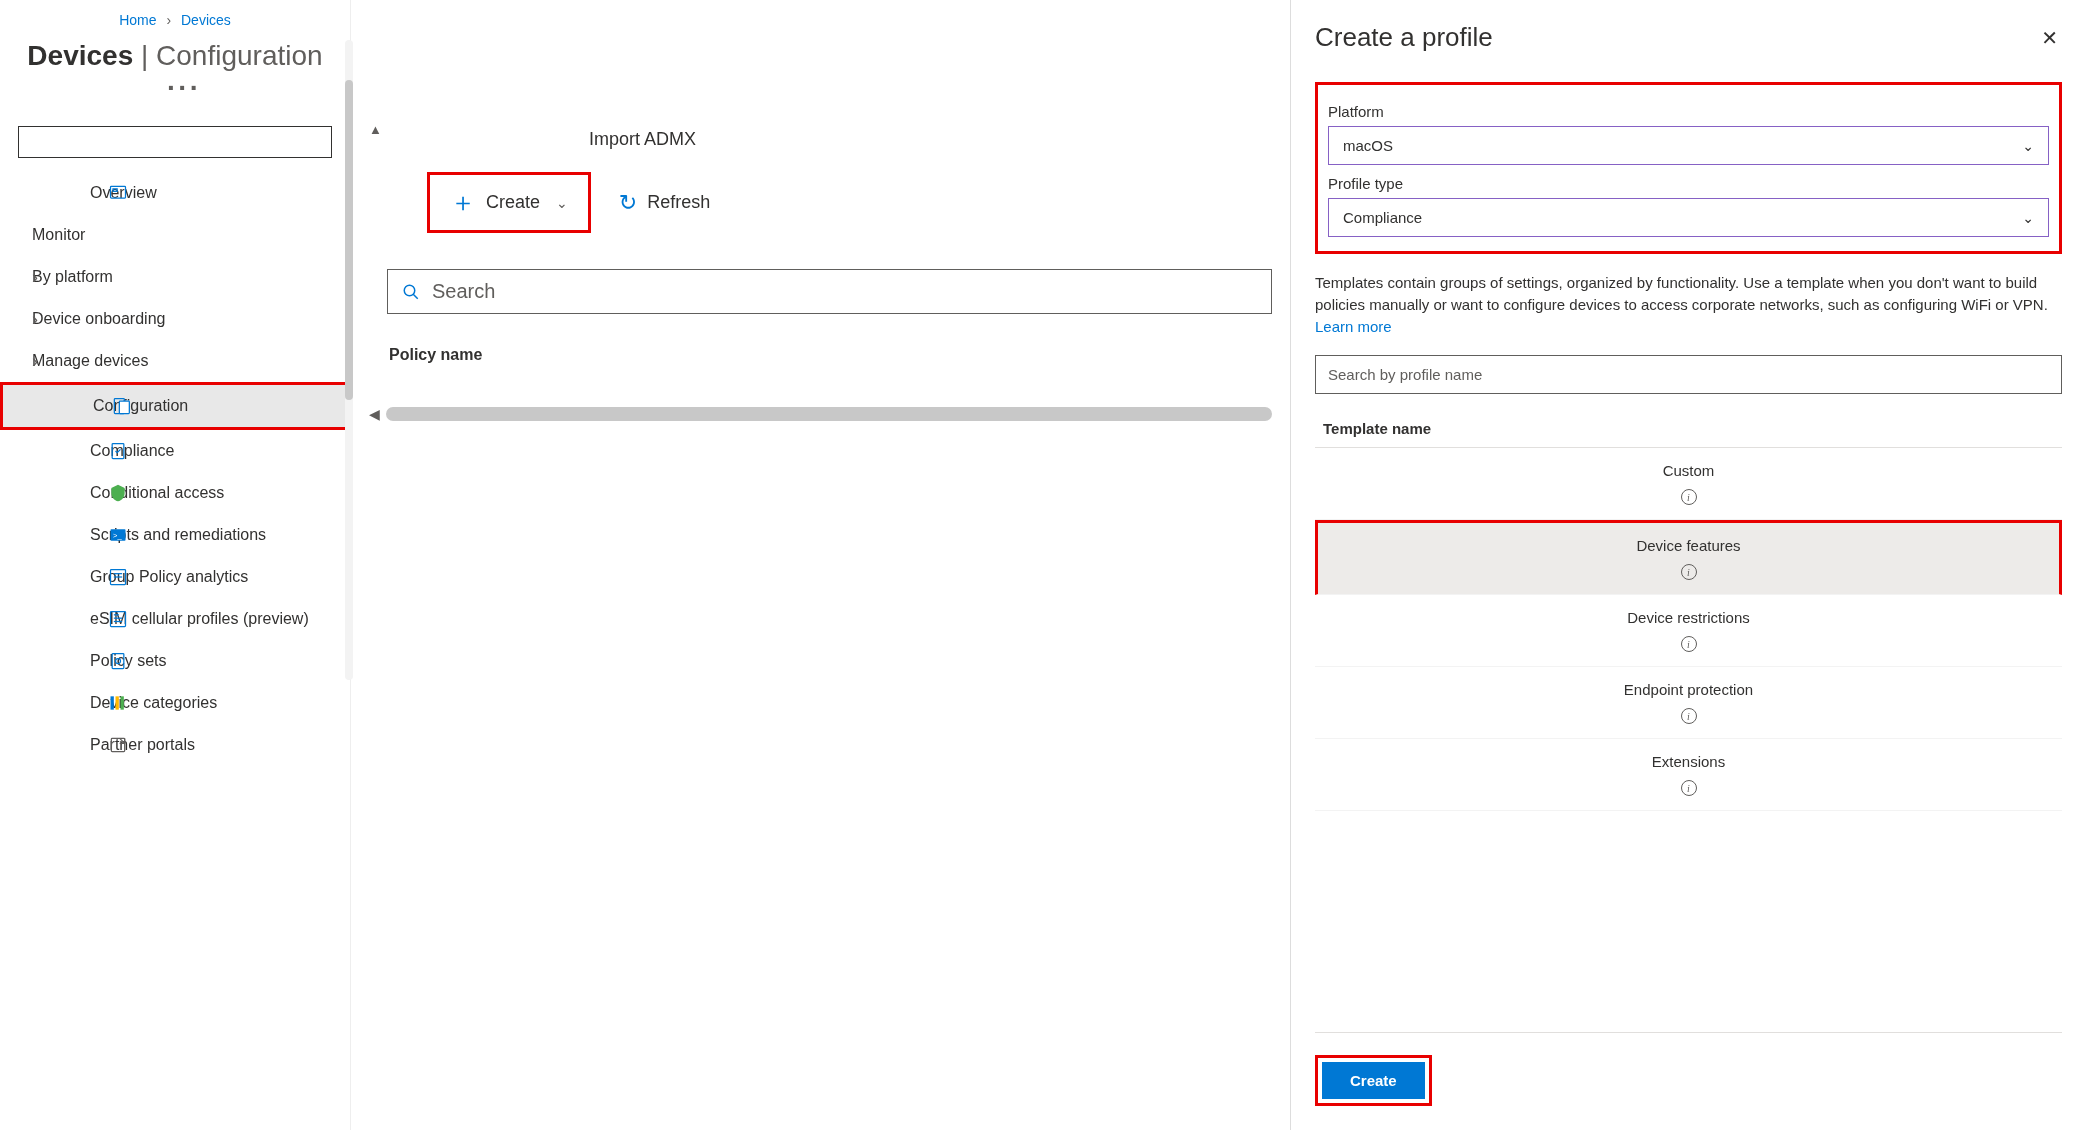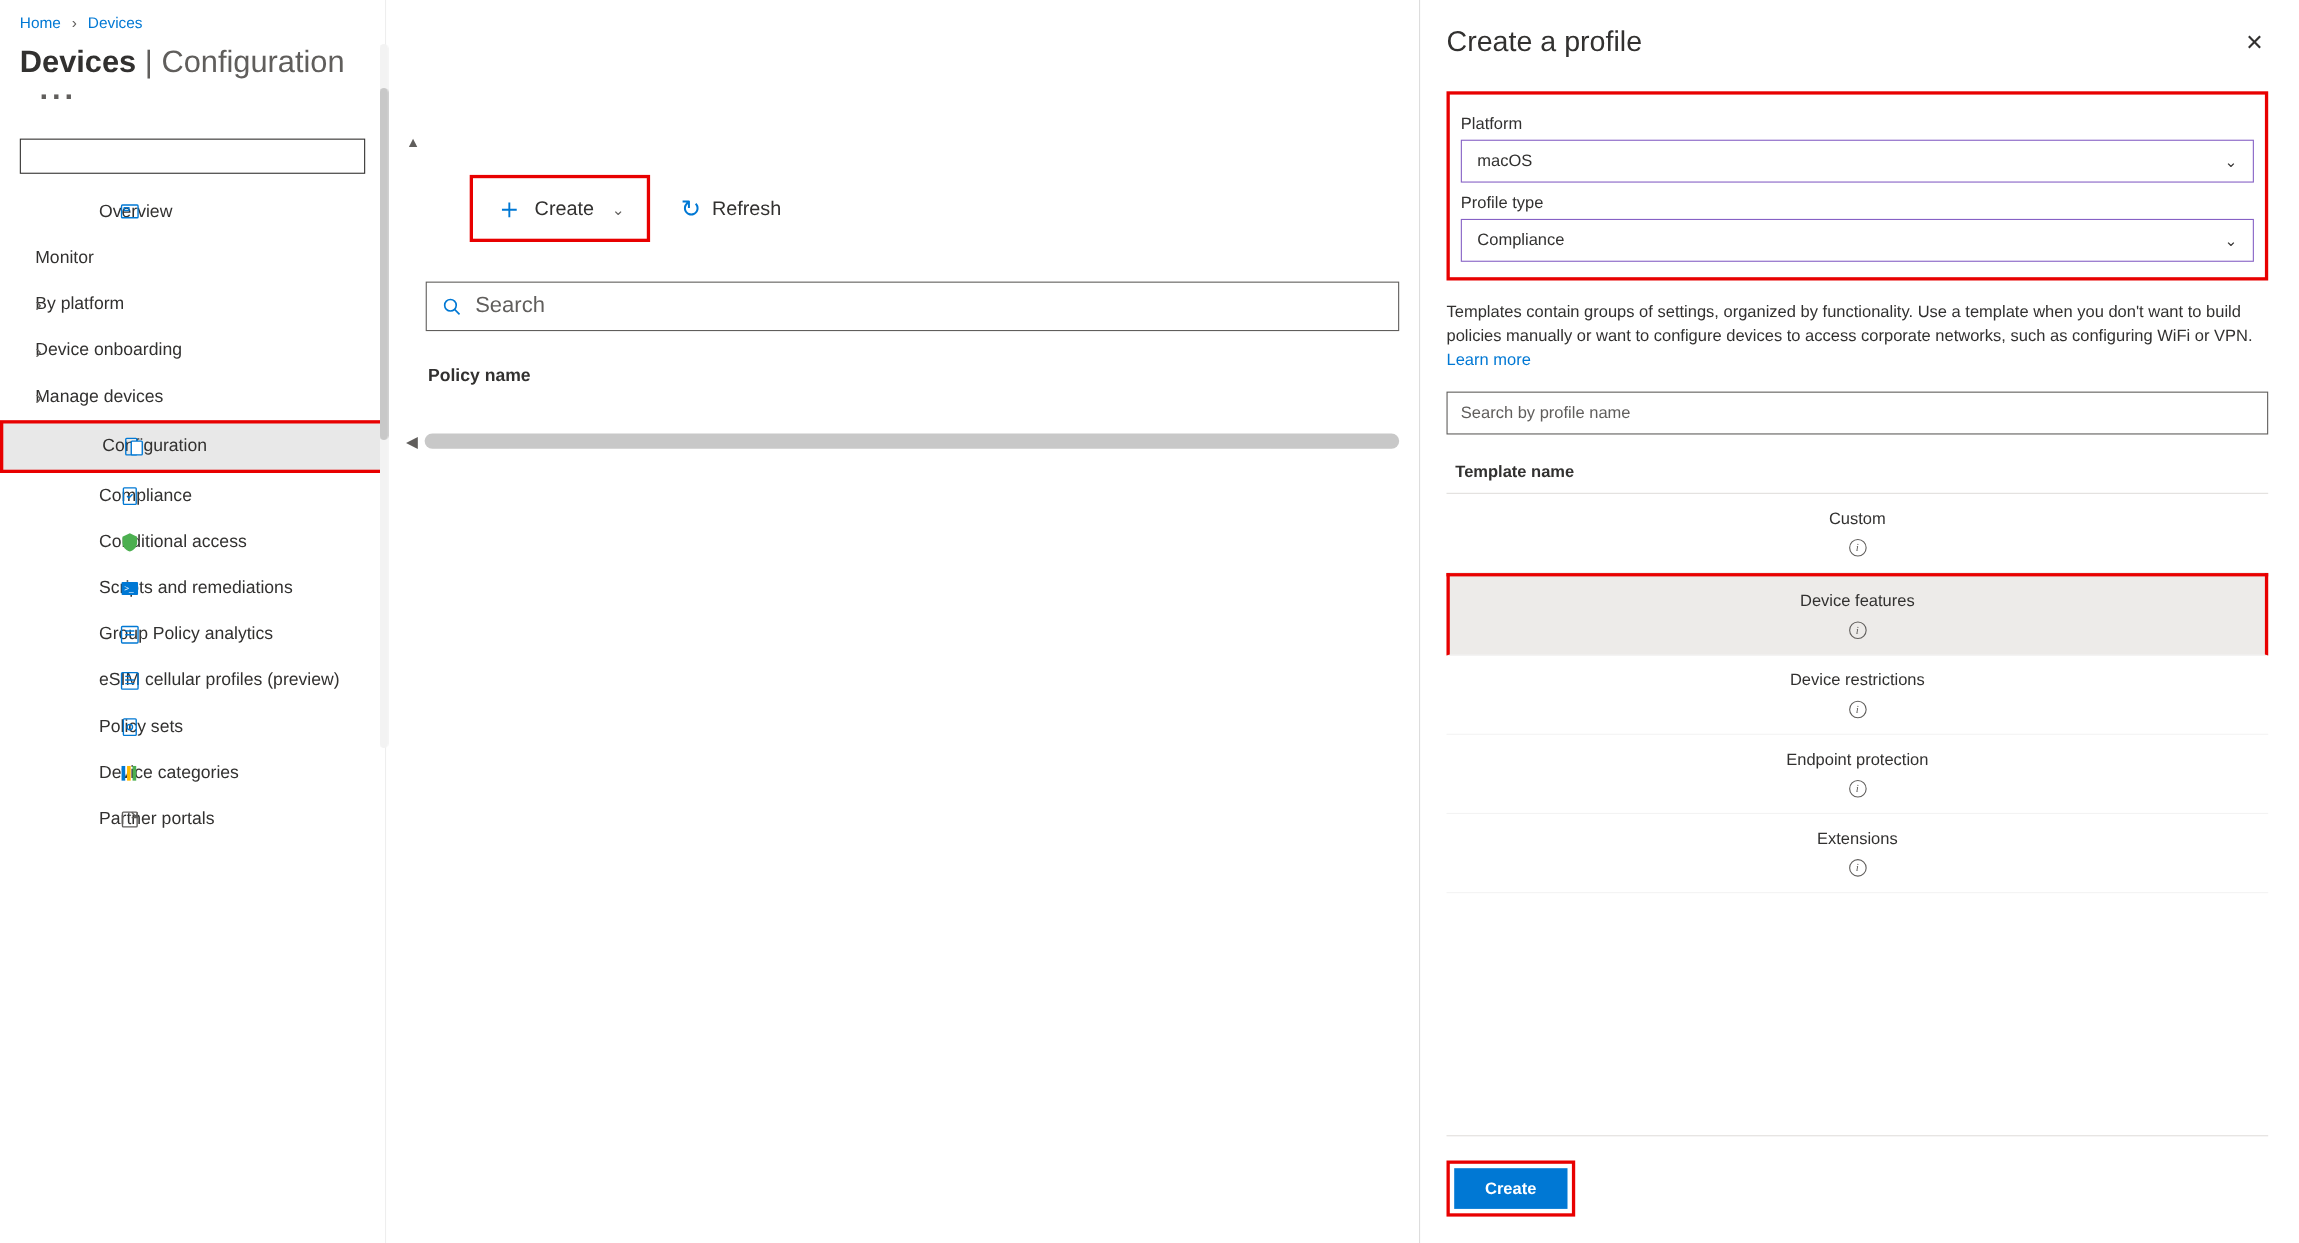--- a/index.html
+++ b/index.html
@@ -1,20 +1,20 @@
 <!DOCTYPE html>
 <html><head>
 <meta charset="utf-8">
 <style>
 * { box-sizing: border-box; margin: 0; padding: 0; font-family: 'Segoe UI', sans-serif; }
 body { background: #fff; color: #323130; font-size: 14px; overflow: hidden; }
 .page { display: flex; height: 100vh; }
 
 
-.sidebar { width: 350px; padding: 12px 0; overflow-y: auto; position: relative; }
+.sidebar { width: 350px; padding: 12px 0; overflow-y: auto; position: relative; text-align: center; }
 .breadcrumb { padding: 0 18px 8px; font-size: 14px; }
 .breadcrumb a { color: #0078d4; text-decoration: none; }
 .breadcrumb .sep { margin: 0 6px; color: #605e5c; }
 .page-title { padding: 4px 18px 18px; font-size: 28px; font-weight: 600; }
 .page-title .sub { font-weight: 400; color: #605e5c; }
 .more-dots { margin-left: 18px; color: #605e5c; letter-spacing: 2px; }
 .search-box { margin: 4px 18px 14px; border: 1px solid #323130; padding: 6px 10px; height: 32px; position: relative; }
 .search-box .chev { position: absolute; right: -22px; top: 6px; font-size: 14px; }
 .nav { list-style: none; }
 .nav li { display: flex; align-items: center; padding: 12px 18px 12px 54px; cursor: pointer; font-size: 16px; color: #323130; position: relative; }
@@ -195,20 +195,24 @@
   </div>
 
   <div class="content">
     <div class="scroll-track">
       <div class="scroll-thumb" style="top:40px;height:320px"></div>
     </div>
     <div style="height:110px"></div>
     <div style="display:flex;align-items:center;gap:20px">
       <span style="color:#605e5c;font-size:13px">▲</span>
     </div>
+    <div style="display:flex;align-items:center;gap:10px;margin-top:-8px">
+      <div style="flex:0 0 10px"></div>
+      <span class="btn-import" style="margin-left:200px">Import ADMX</span>
+    </div>
     <div class="toolbar">
       <div style="width:30px"></div>
       <div class="btn-create highlight-red">
         <span class="plus">＋</span>
         <span>Create</span>
         <span class="chev">⌄</span>
       </div>
       <div class="btn-refresh">
         <span class="ico">↻</span>
         <span>Refresh</span>

